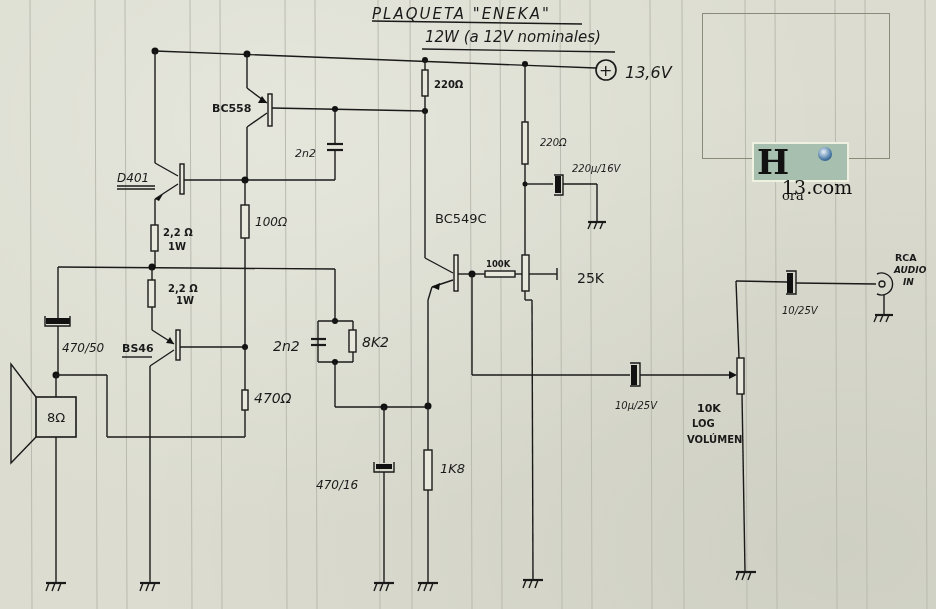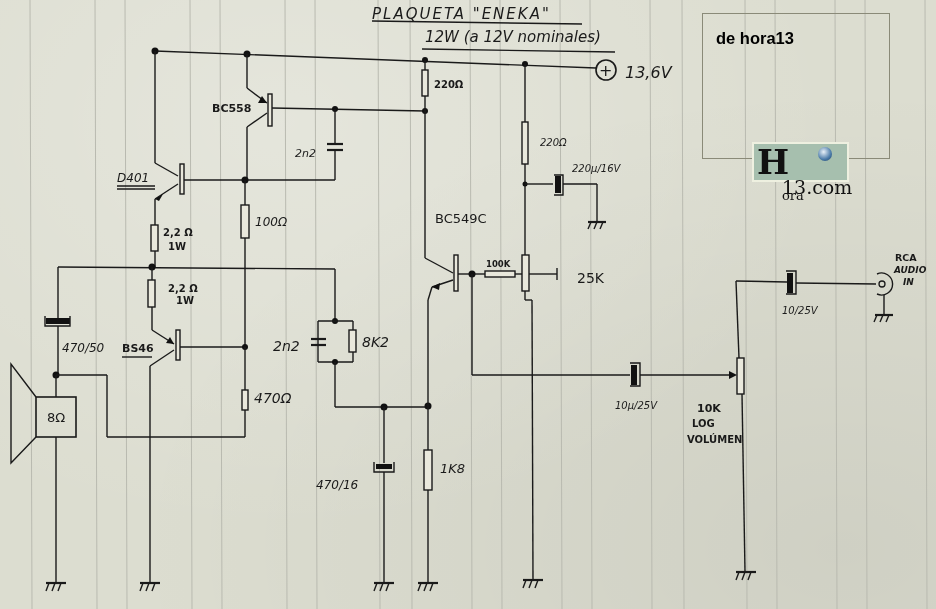--- a/index.html
+++ b/index.html
@@ -323,20 +323,19 @@
   <g>
     <line class="wt" x1="588" y1="222" x2="606" y2="222"></line>
       <line class="w" x1="591" y1="222" x2="588" y2="229"></line>
       <line class="w" x1="597" y1="222" x2="594" y2="229"></line>
       <line class="w" x1="603" y1="222" x2="600" y2="229"></line>
   </g>
 </svg>
 
 <div id="credit-box"></div>
 <div id="credit-text">
-  <div>de hora13</div>
 </div>
 <div id="logo">
   <span class="big">H</span>
   <span class="t1">ora</span>
   <span class="globe"></span>
   <span class="t2">13.com</span>
 </div>
 
 </body></html>

